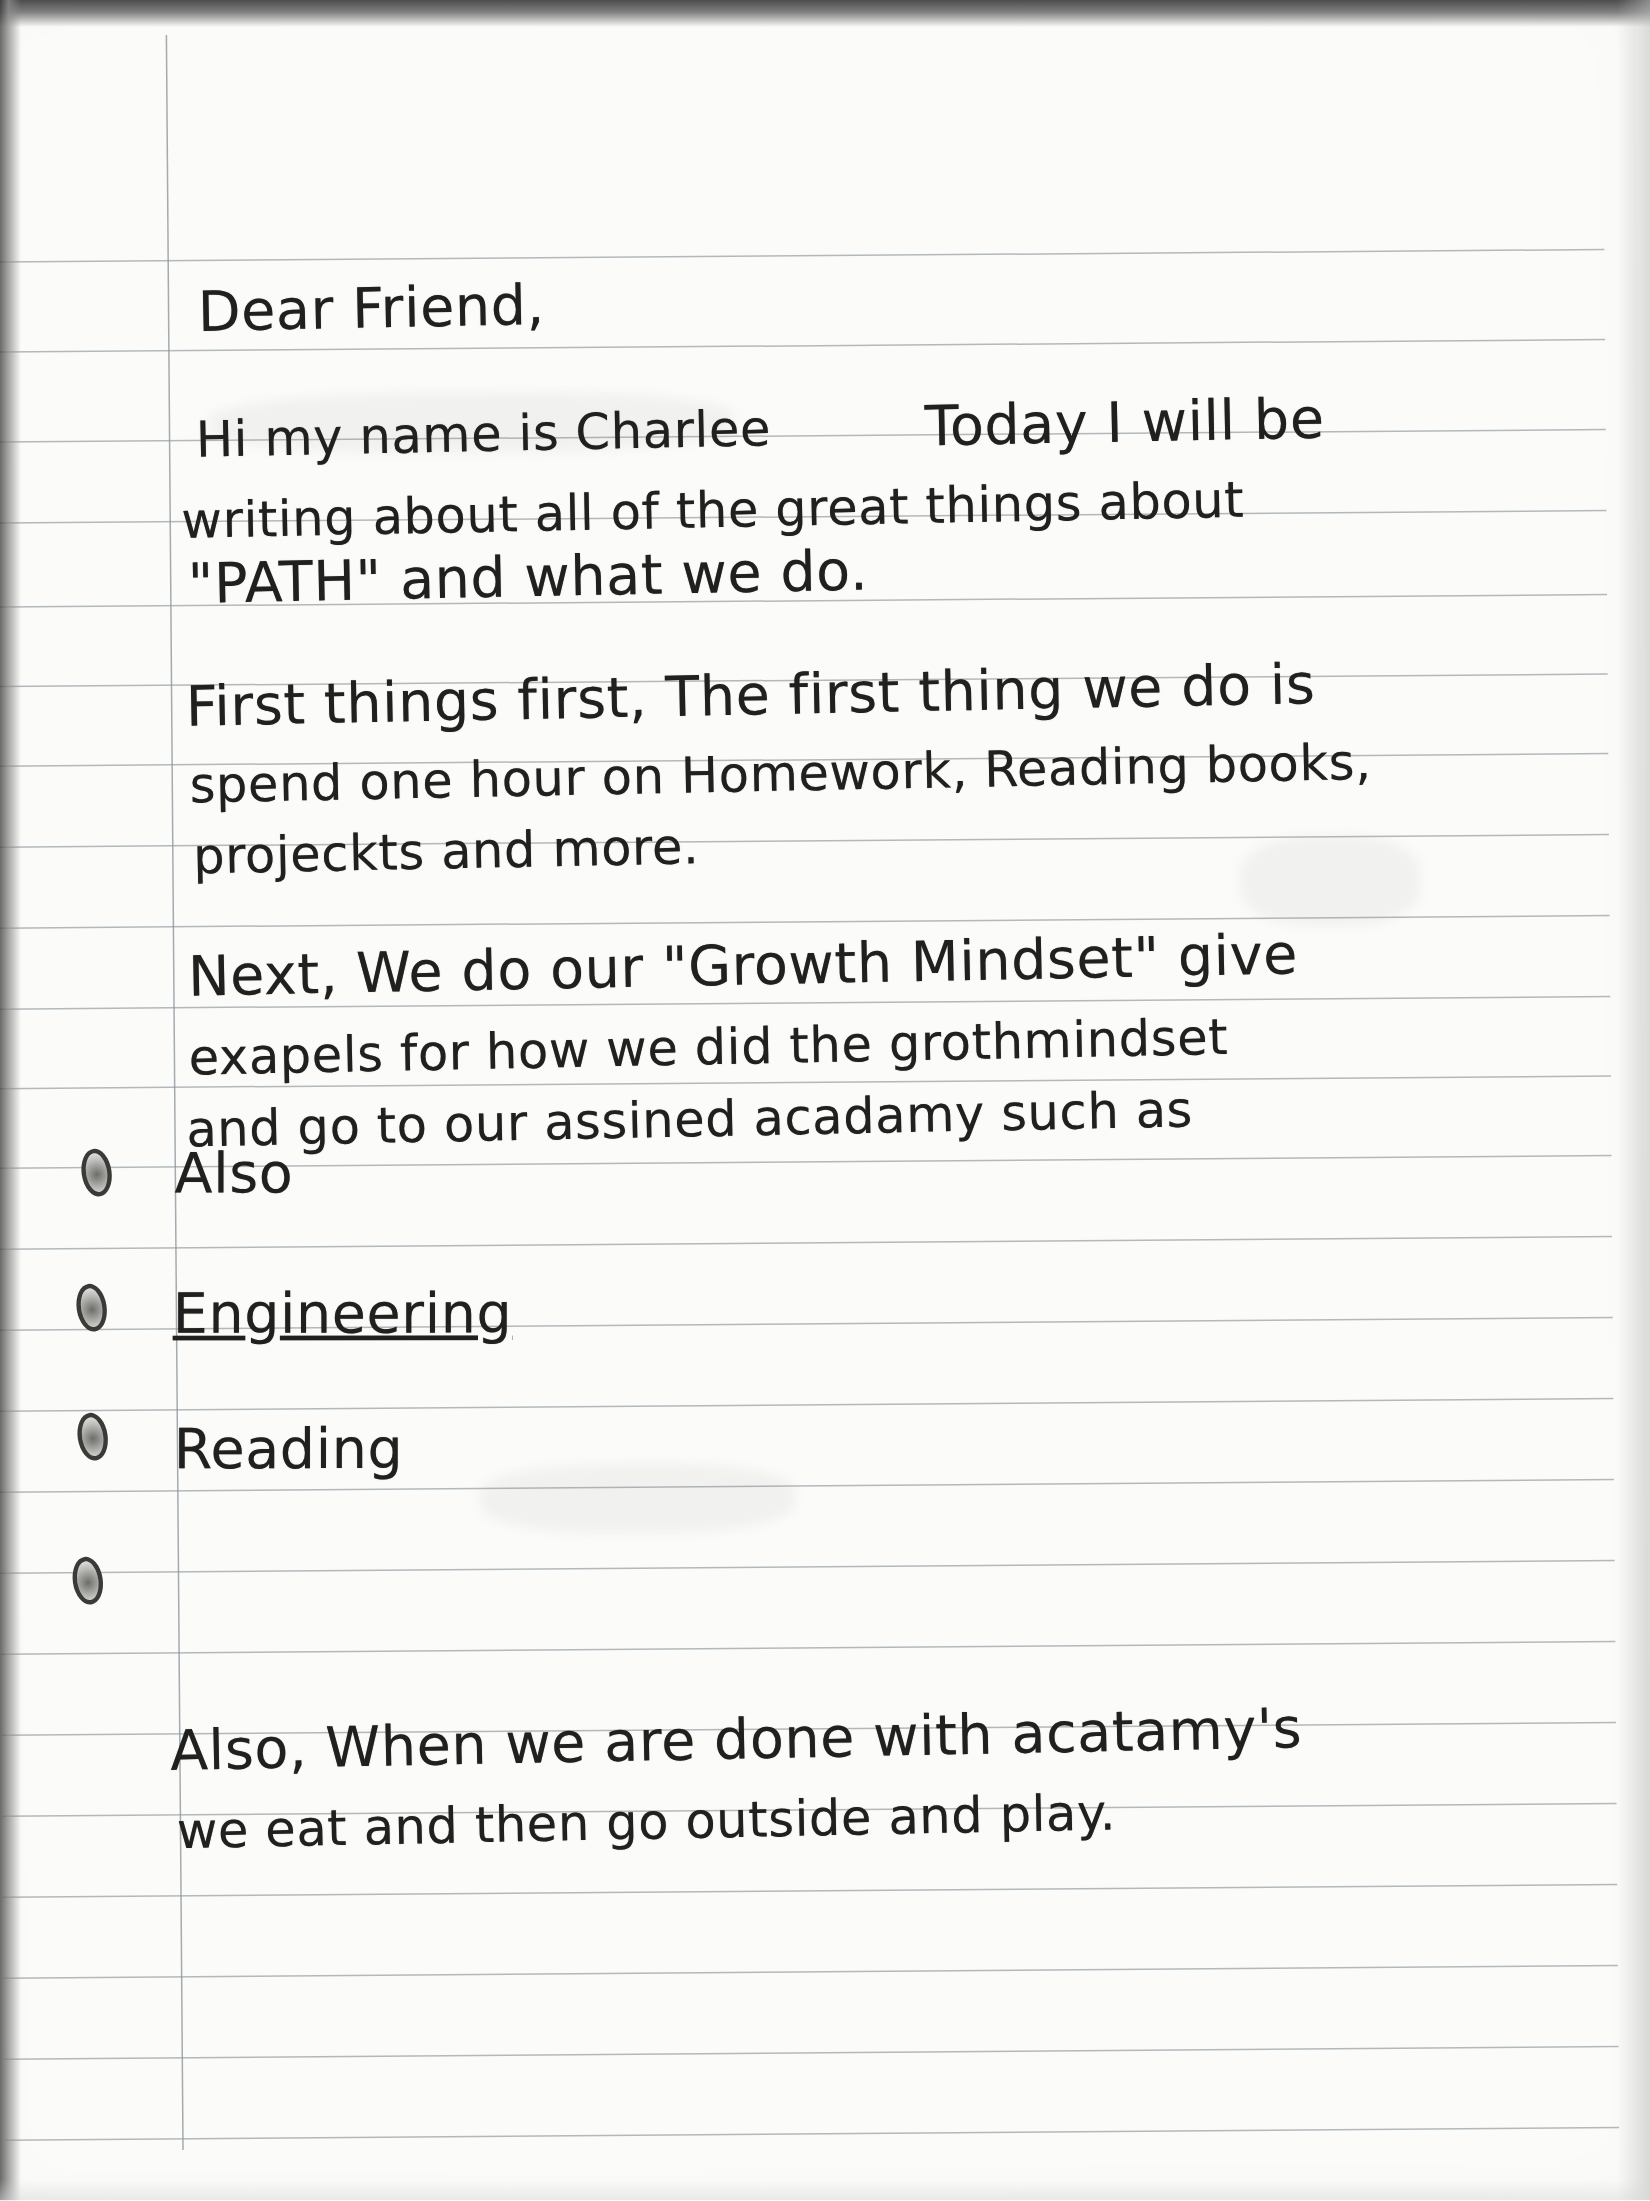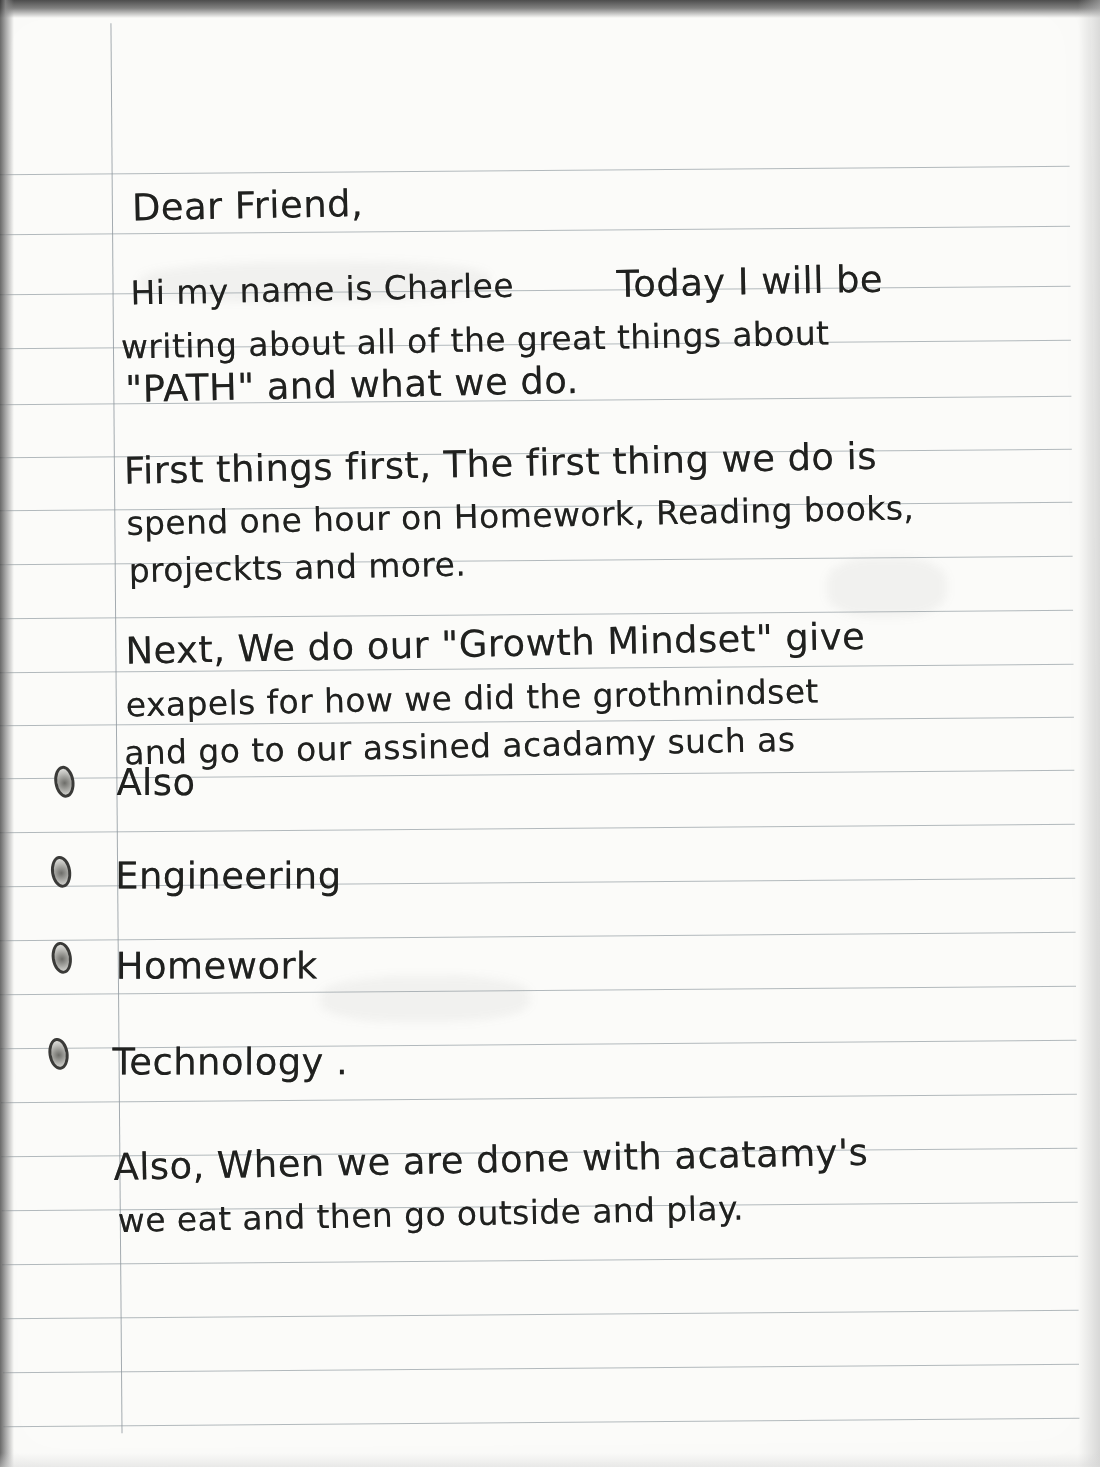--- a/index.html
+++ b/index.html
@@ -172,27 +172,26 @@
     <div class="hw l2 slant-b" style="left:142px; top:556px;">projeckts and more.</div>
 
     <div class="hw l1 slant-b" style="left:138px; top:632px;">Next, We do our "Growth Mindset" give</div>
     <div class="hw l2 slant-b" style="left:138px; top:688px;">exapels for how we did the grothmindset</div>
     <div class="hw l2 slant-b" style="left:136px; top:736px;">and go to our assined acadamy such as</div>
 
     <div class="bullet" style="left:66px; top:772px;"></div>
     <div class="hw l1 slant-d" style="left:128px; top:768px;">Also</div>
 
     <div class="bullet" style="left:62px; top:862px;"></div>
-    <div class="hw l1 slant-d" style="left:126px; top:862px;">Engineering</div>
+    <div class="hw l1 slant-d" style="left:126px; top:862px;text-decoration:underline;">Engineering</div>
 
     <div class="bullet" style="left:62px; top:948px;"></div>
-    <div class="hw l1 slant-d" style="left:126px; top:952px;">Homework</div>
+    <div class="hw l1 slant-d" style="left:126px; top:952px;">Reading</div>
 
     <div class="bullet" style="left:58px; top:1044px;"></div>
-    <div class="hw l1 slant-d" style="left:122px; top:1048px;">Technology .</div>
 
     <div class="hw l1 slant-b" style="left:122px; top:1148px;">Also, When we are done with  acatamy's</div>
     <div class="hw l2 slant-b" style="left:126px; top:1204px;">we eat and then go outside and play.</div>
 
   </div>
 
   <div class="edge-top"></div>
   <div class="edge-left"></div>
   <div class="edge-right"></div>
   <div class="edge-bottom"></div>

